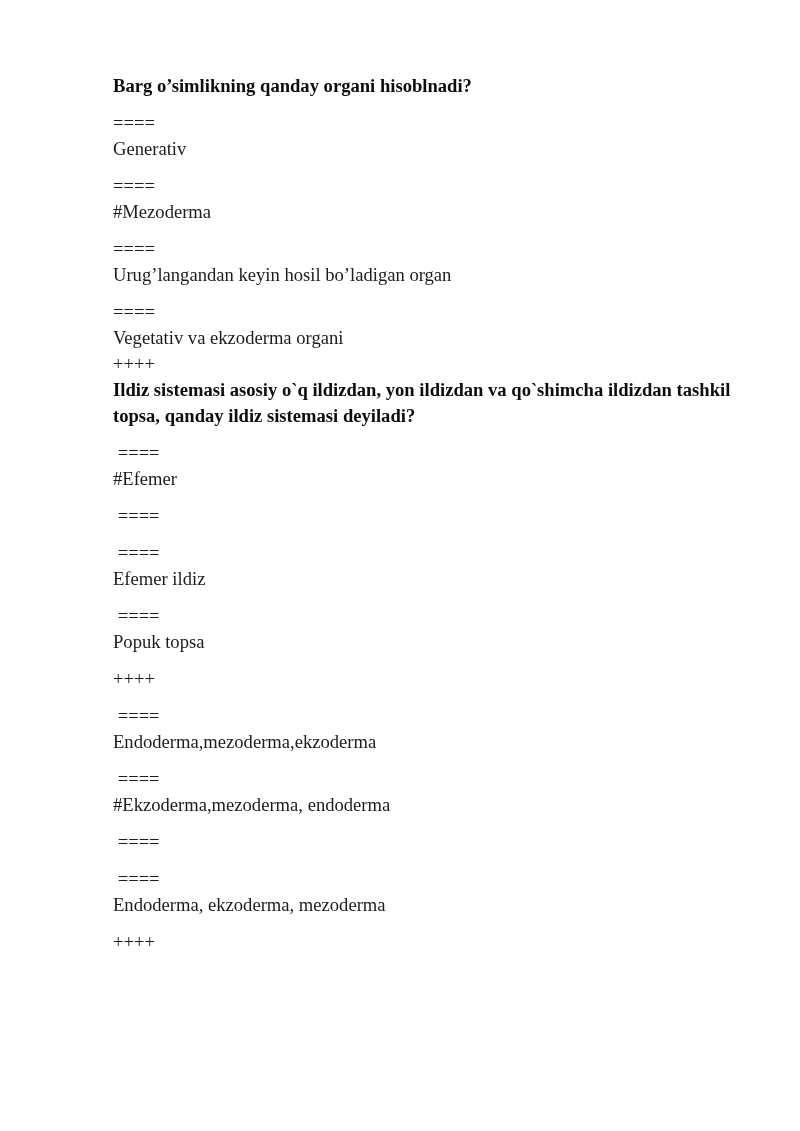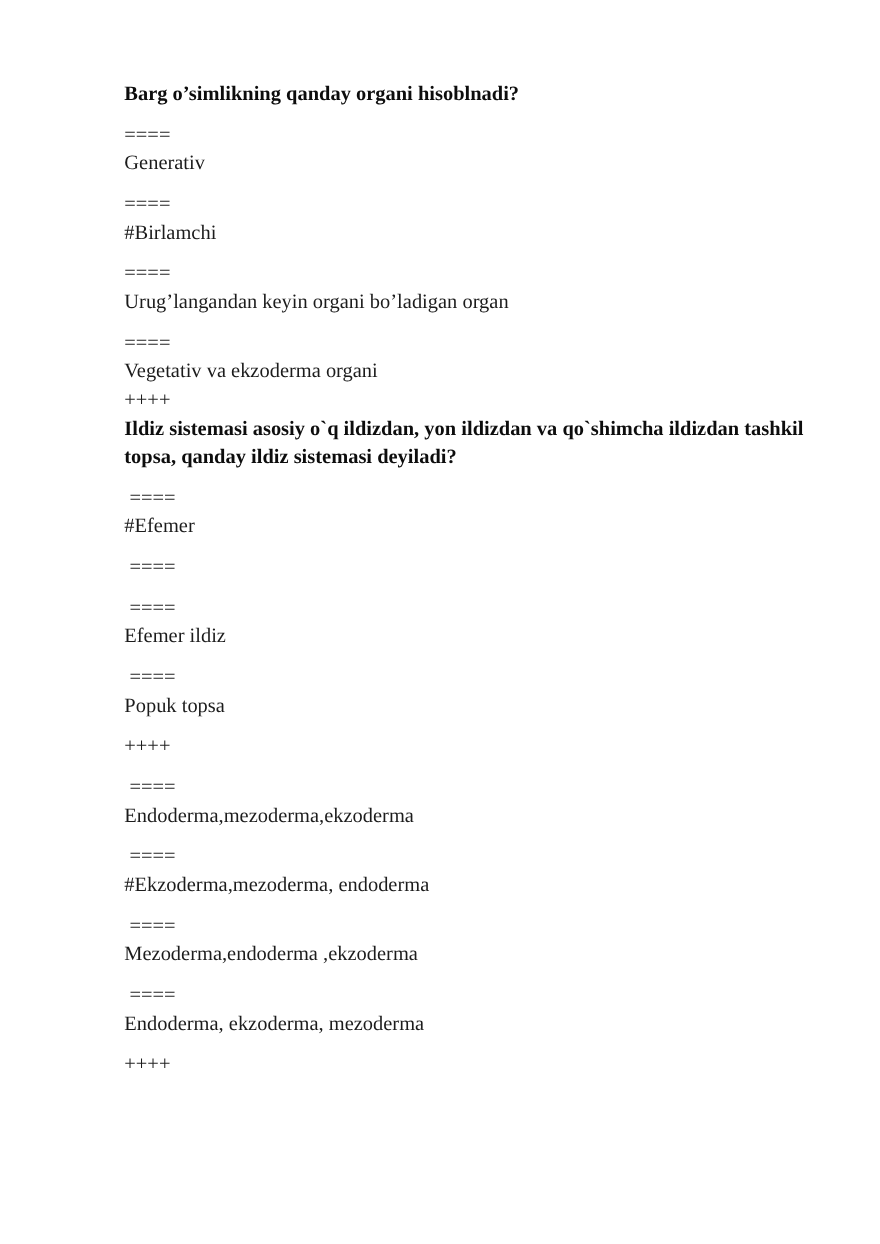--- a/index.html
+++ b/index.html
@@ -33,41 +33,40 @@
 </head>
 <body>
 
 <div class="page">
   <div class="content">
 
     <p class="ln q">Barg o’simlikning qanday organi hisoblnadi?</p>
     <p class="ln sep">====</p>
     <p class="ln">Generativ</p>
     <p class="ln sep">====</p>
-    <p class="ln">#Birlamchi</p>
+    <p class="ln">#Mezoderma</p>
     <p class="ln sep">====</p>
-    <p class="ln">Urug’langandan keyin organi bo’ladigan organ</p>
+    <p class="ln">Urug’langandan keyin hosil bo’ladigan organ</p>
     <p class="ln sep">====</p>
     <p class="ln">Vegetativ va ekzoderma organi</p>
     <p class="ln plus tight">++++</p>
 
     <p class="ln q">Ildiz sistemasi asosiy o`q ildizdan, yon ildizdan va qo`shimcha ildizdan tashkil topsa, qanday ildiz sistemasi deyiladi?</p>
     <p class="ln sep"> ====</p>
     <p class="ln">#Efemer</p>
     <p class="ln sep"> ====</p>
     <p class="ln sep"> ====</p>
     <p class="ln">Efemer ildiz</p>
     <p class="ln sep"> ====</p>
     <p class="ln">Popuk topsa</p>
     <p class="ln plus">++++</p>
 
     <p class="ln sep"> ====</p>
     <p class="ln">Endoderma,mezoderma,ekzoderma</p>
     <p class="ln sep"> ====</p>
     <p class="ln">#Ekzoderma,mezoderma, endoderma</p>
     <p class="ln sep"> ====</p>
-    <p class="ln">Mezoderma,endoderma ,ekzoderma</p>
     <p class="ln sep"> ====</p>
     <p class="ln">Endoderma, ekzoderma, mezoderma</p>
     <p class="ln plus">++++</p>
 
   </div>
 </div>
 
 </body></html>

